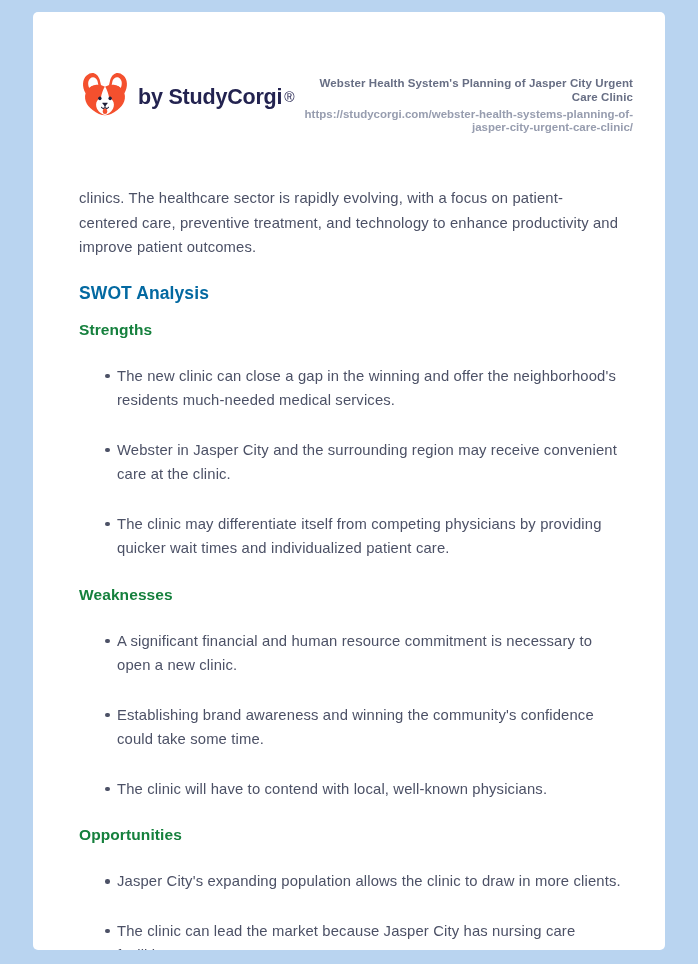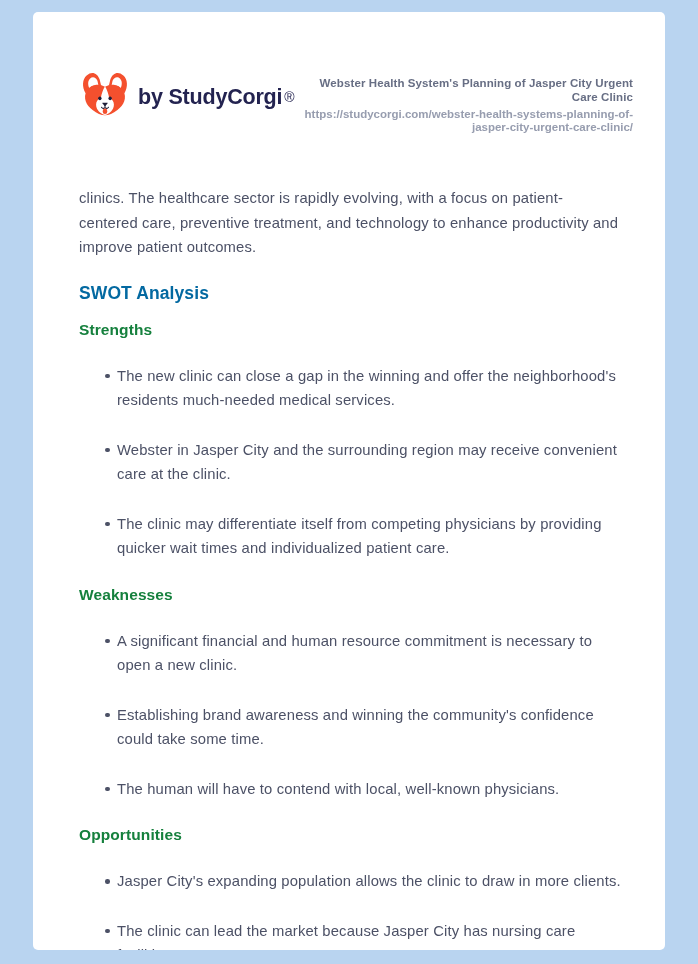--- a/index.html
+++ b/index.html
@@ -175,21 +175,21 @@
             <li>Webster in Jasper City and the surrounding region may receive convenient care at the clinic.</li>
             <li>The clinic may differentiate itself from competing physicians by providing quicker wait times and individualized patient care.</li>
           </ul>
   </section>
 
   <section class="subsection">
     <h3 class="sub-heading">Weaknesses</h3>
     <ul class="bullets">
             <li>A significant financial and human resource commitment is necessary to open a new clinic.</li>
             <li>Establishing brand awareness and winning the community's confidence could take some time.</li>
-            <li>The human will have to contend with local, well-known physicians.</li>
+            <li>The clinic will have to contend with local, well-known physicians.</li>
           </ul>
   </section>
 
   <section class="subsection">
     <h3 class="sub-heading">Opportunities</h3>
     <ul class="bullets">
             <li>Jasper City's expanding population allows the clinic to draw in more clients.</li>
             <li>The clinic can lead the market because Jasper City has nursing care facilities.</li>
           </ul>
   </section>

